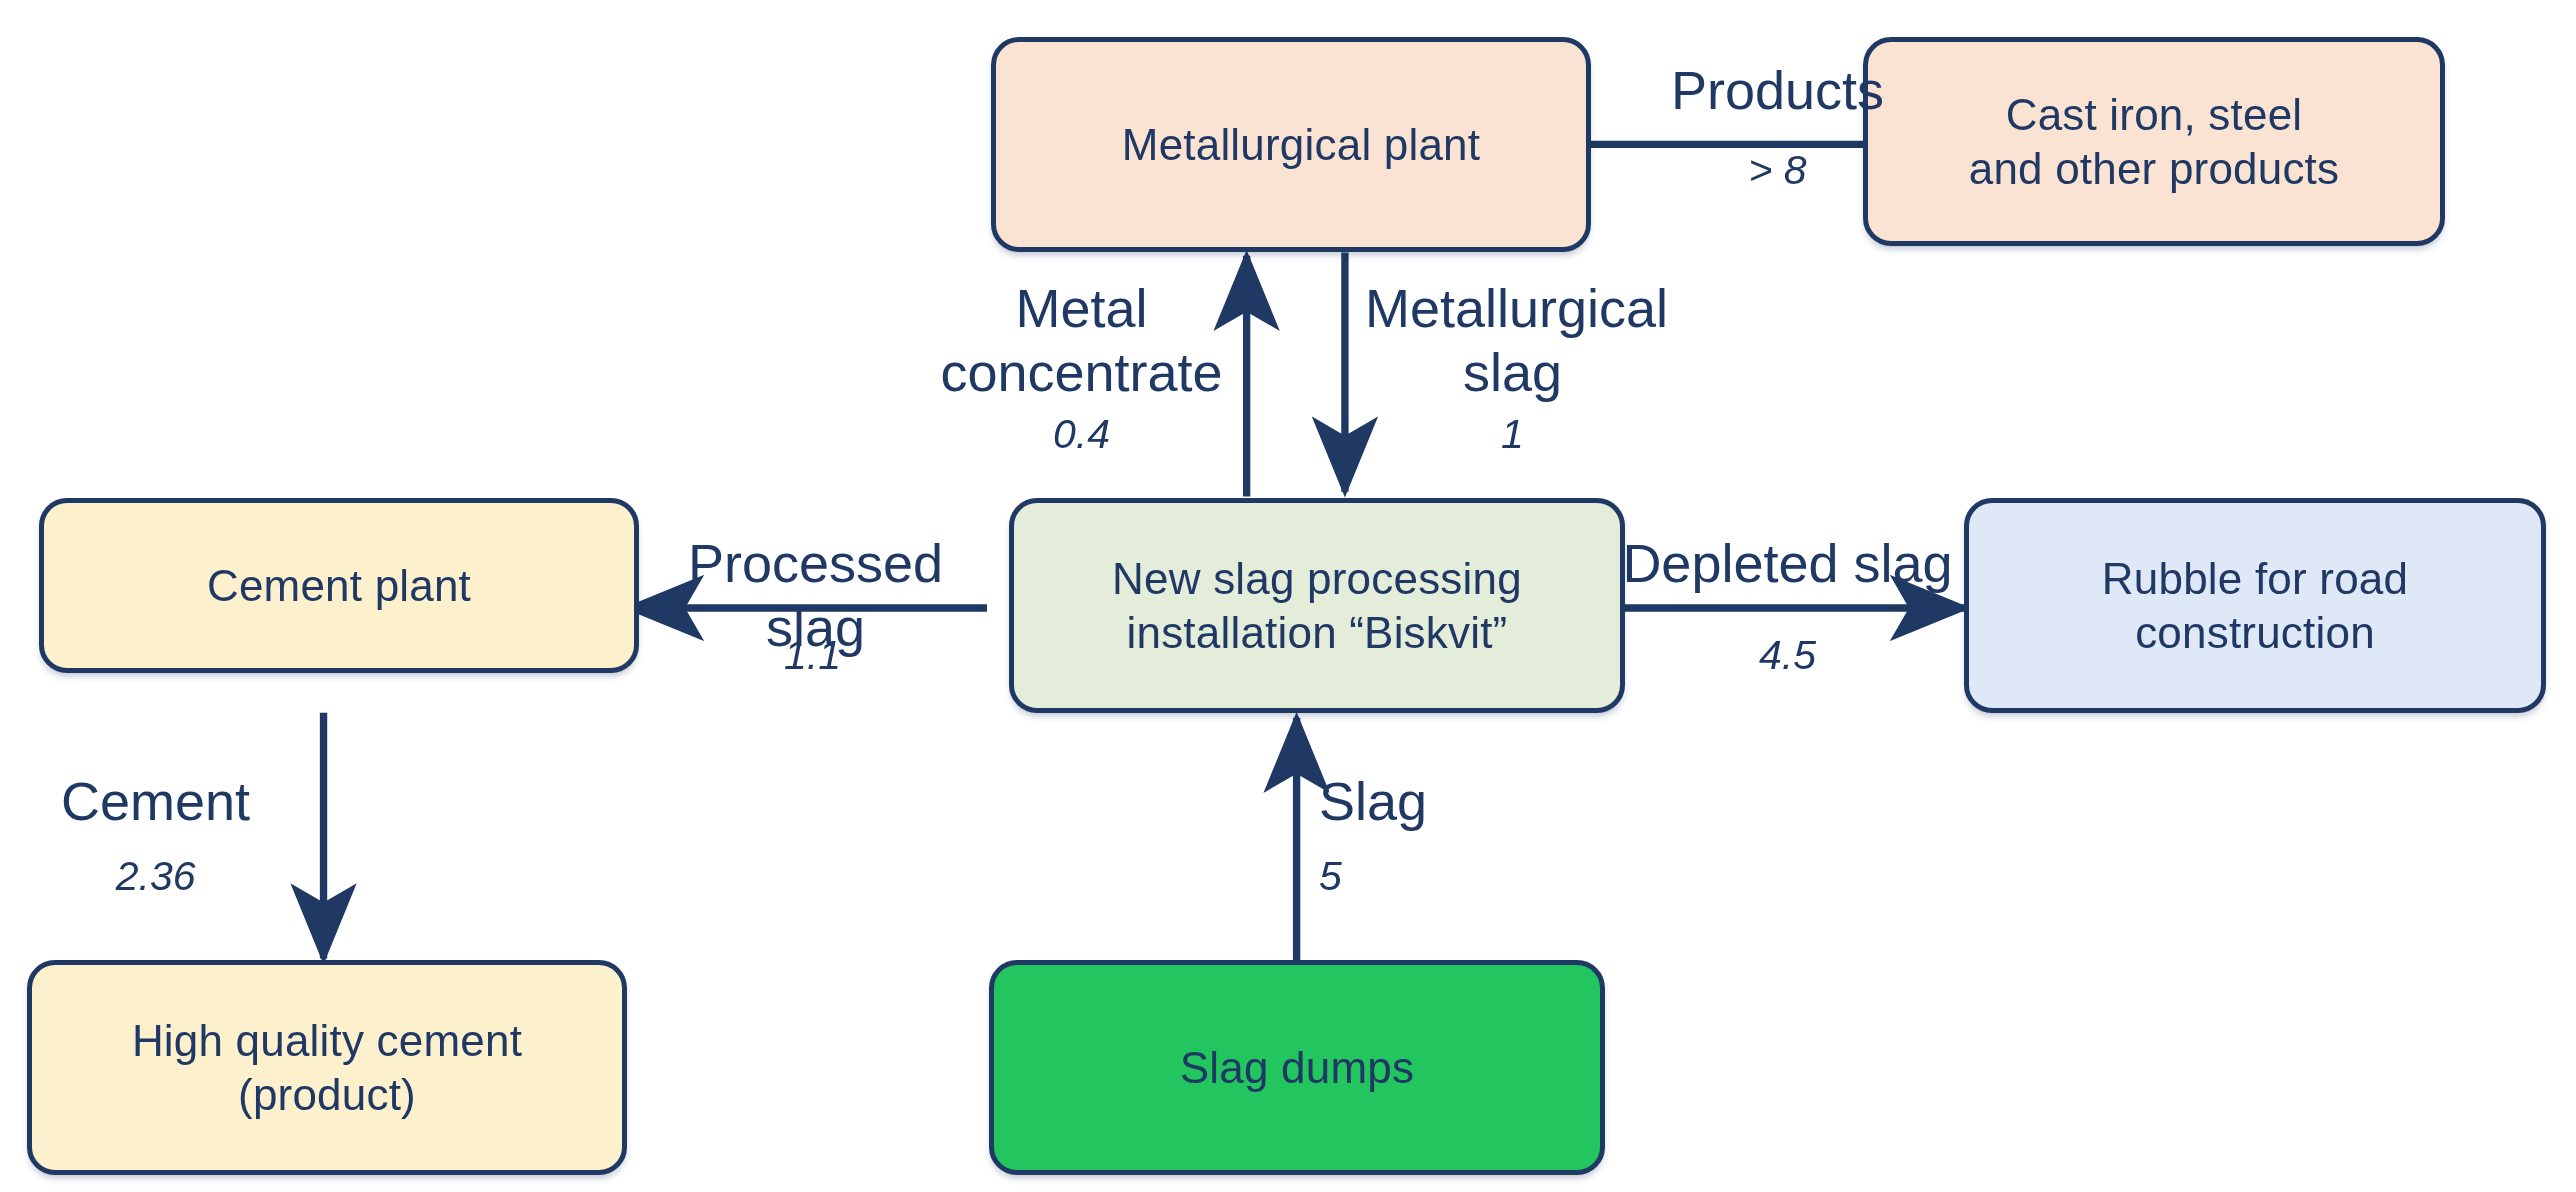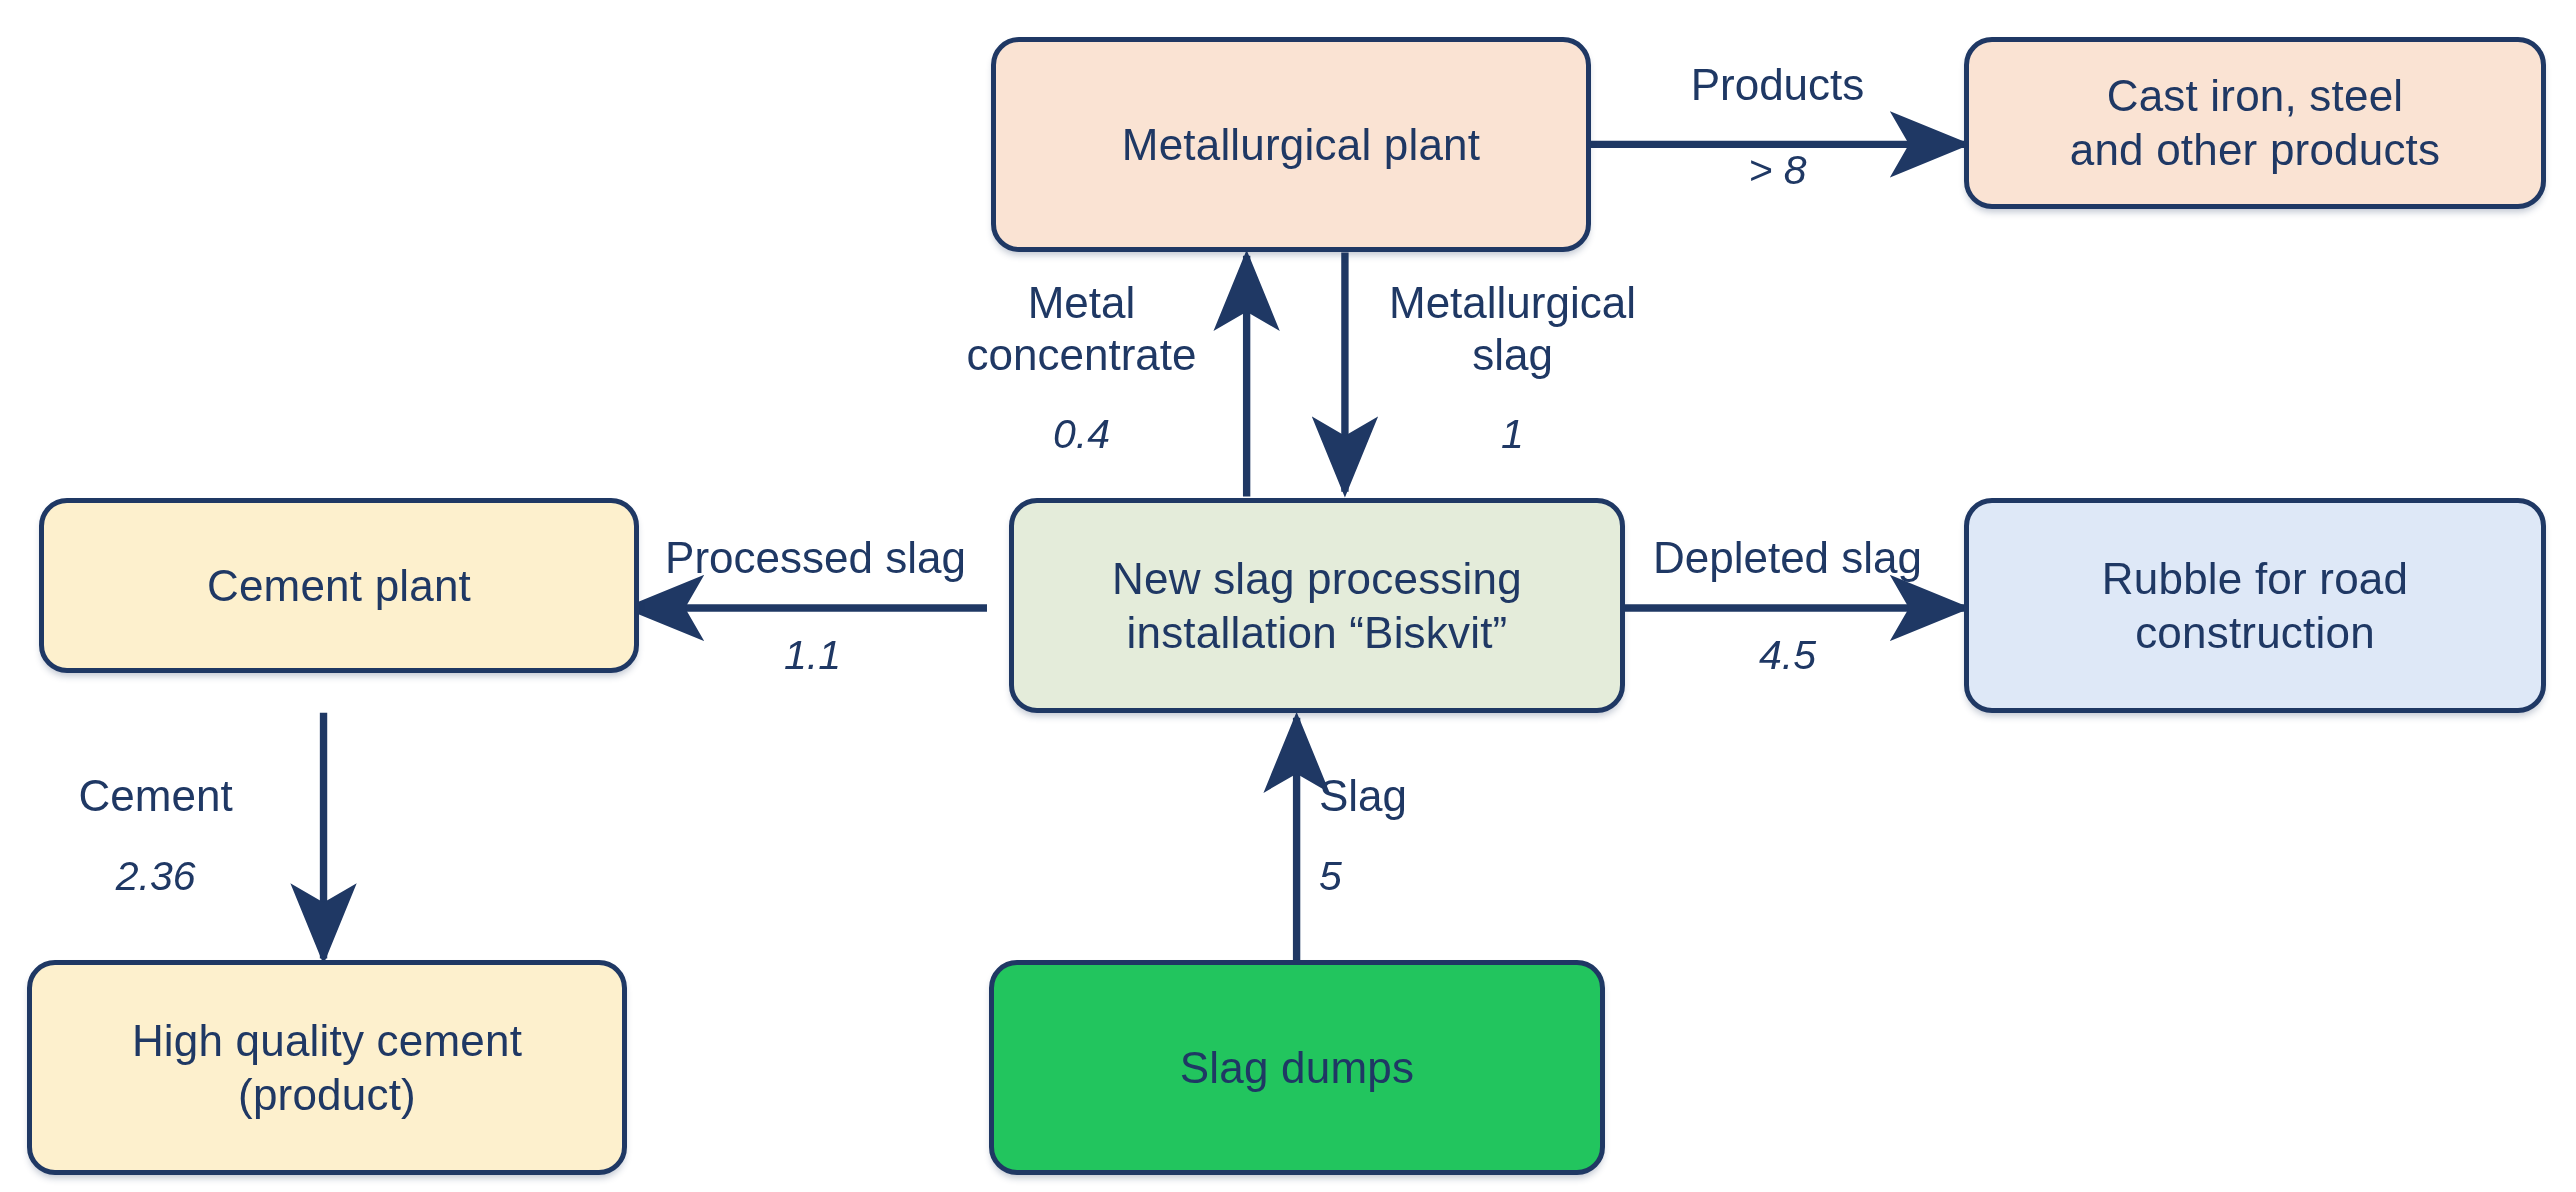--- a/index.html
+++ b/index.html
@@ -30,21 +30,21 @@
 
   .fill-peach{background:#FAE3D3;}
   .fill-yellow{background:#FDF0CD;}
   .fill-green {background:#E4ECDA;margin-left:20px;}
   .fill-blue  {background:#DEE8F7;}
   .fill-gray  {background:#22c55e;}
 
   .edge-label{
     position:absolute;
     color:#1F3864;
-    font-size:44px;
+    font-size:54px;
     line-height:1.18;
     text-align:center;
     white-space:pre-line;
     pointer-events:none;
   }
   .edge-value{
     position:absolute;
     color:#1F3864;
     font-size:41px;
     font-style:italic;
@@ -81,21 +81,21 @@
       <line x1="395" y1="870" x2="395" y2="1170"></line>
 
       <line x1="1583" y1="1172" x2="1583" y2="876"></line>
     </g>
   </svg>
 
   <div class="node-box fill-peach" style="left:991px;top:37px;width:600px;height:215px;padding-left:20px;">
     <span class="node-label">Metallurgical plant</span>
   </div>
 
-  <div class="node-box fill-peach" style="left:1964px;top:37px;width:582px;height:172px;">
+  <div class="node-box fill-peach" style="left:1863px;top:37px;width:582px;height:209px;">
     <span class="node-label">Cast iron, steel
 and other products</span>
   </div>
 
   <div class="node-box fill-yellow" style="left:39px;top:498px;width:600px;height:175px;">
     <span class="node-label">Cement plant</span>
   </div>
 
   <div class="node-box fill-green" style="left:989px;top:498px;width:616px;height:215px;">
     <span class="node-label">New slag processing

